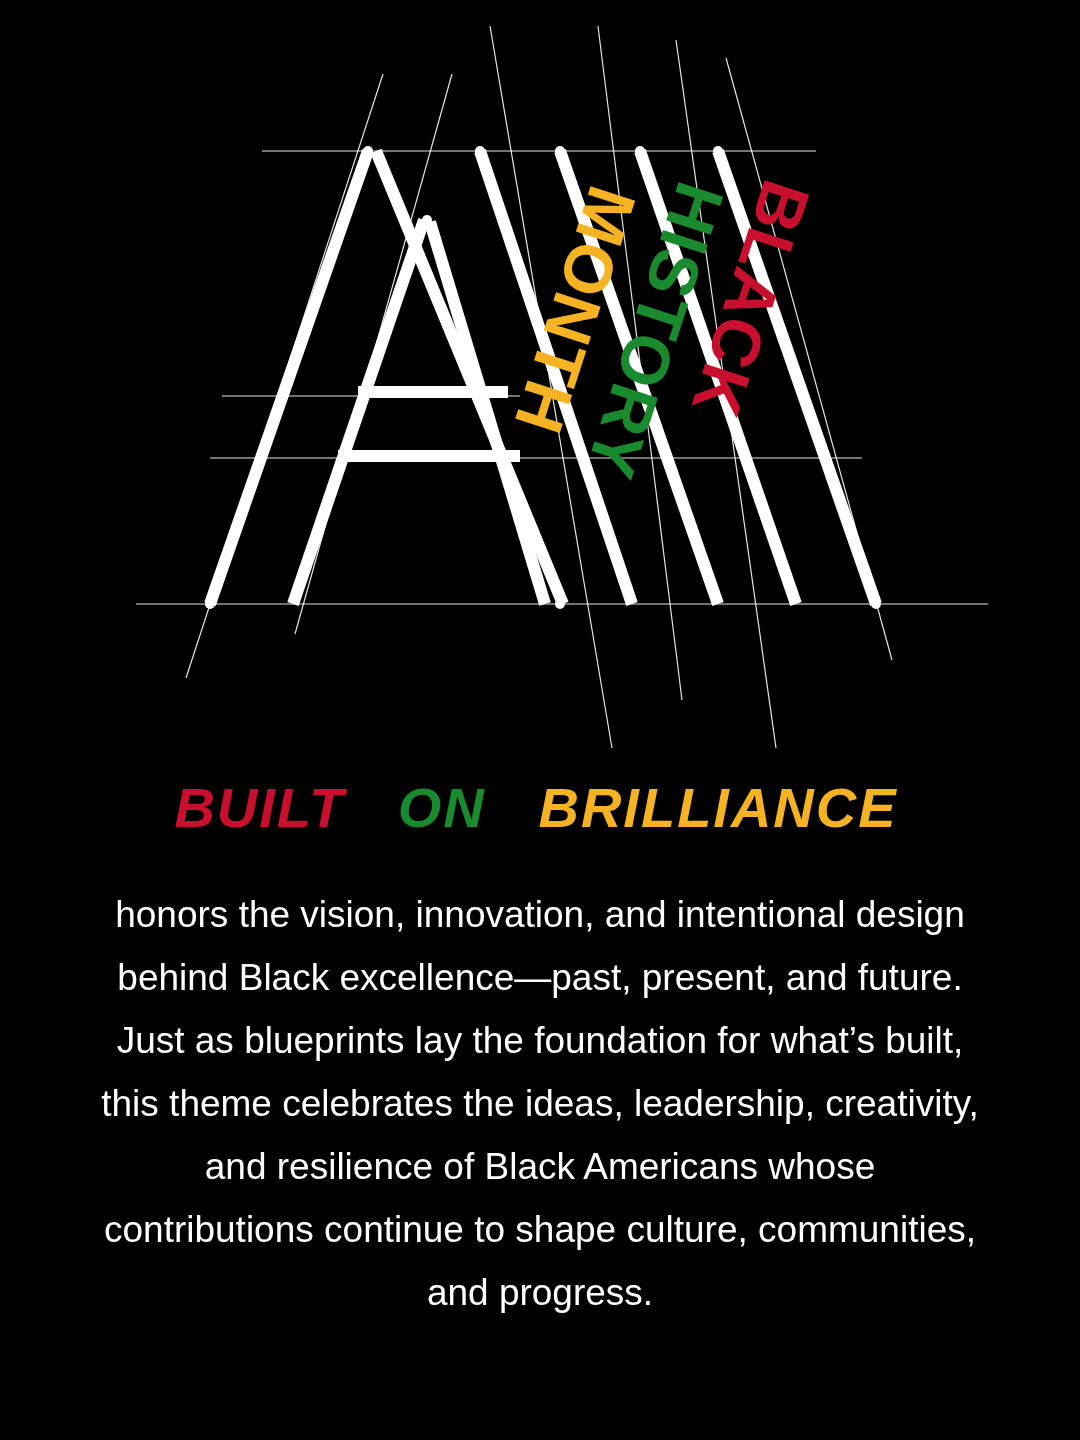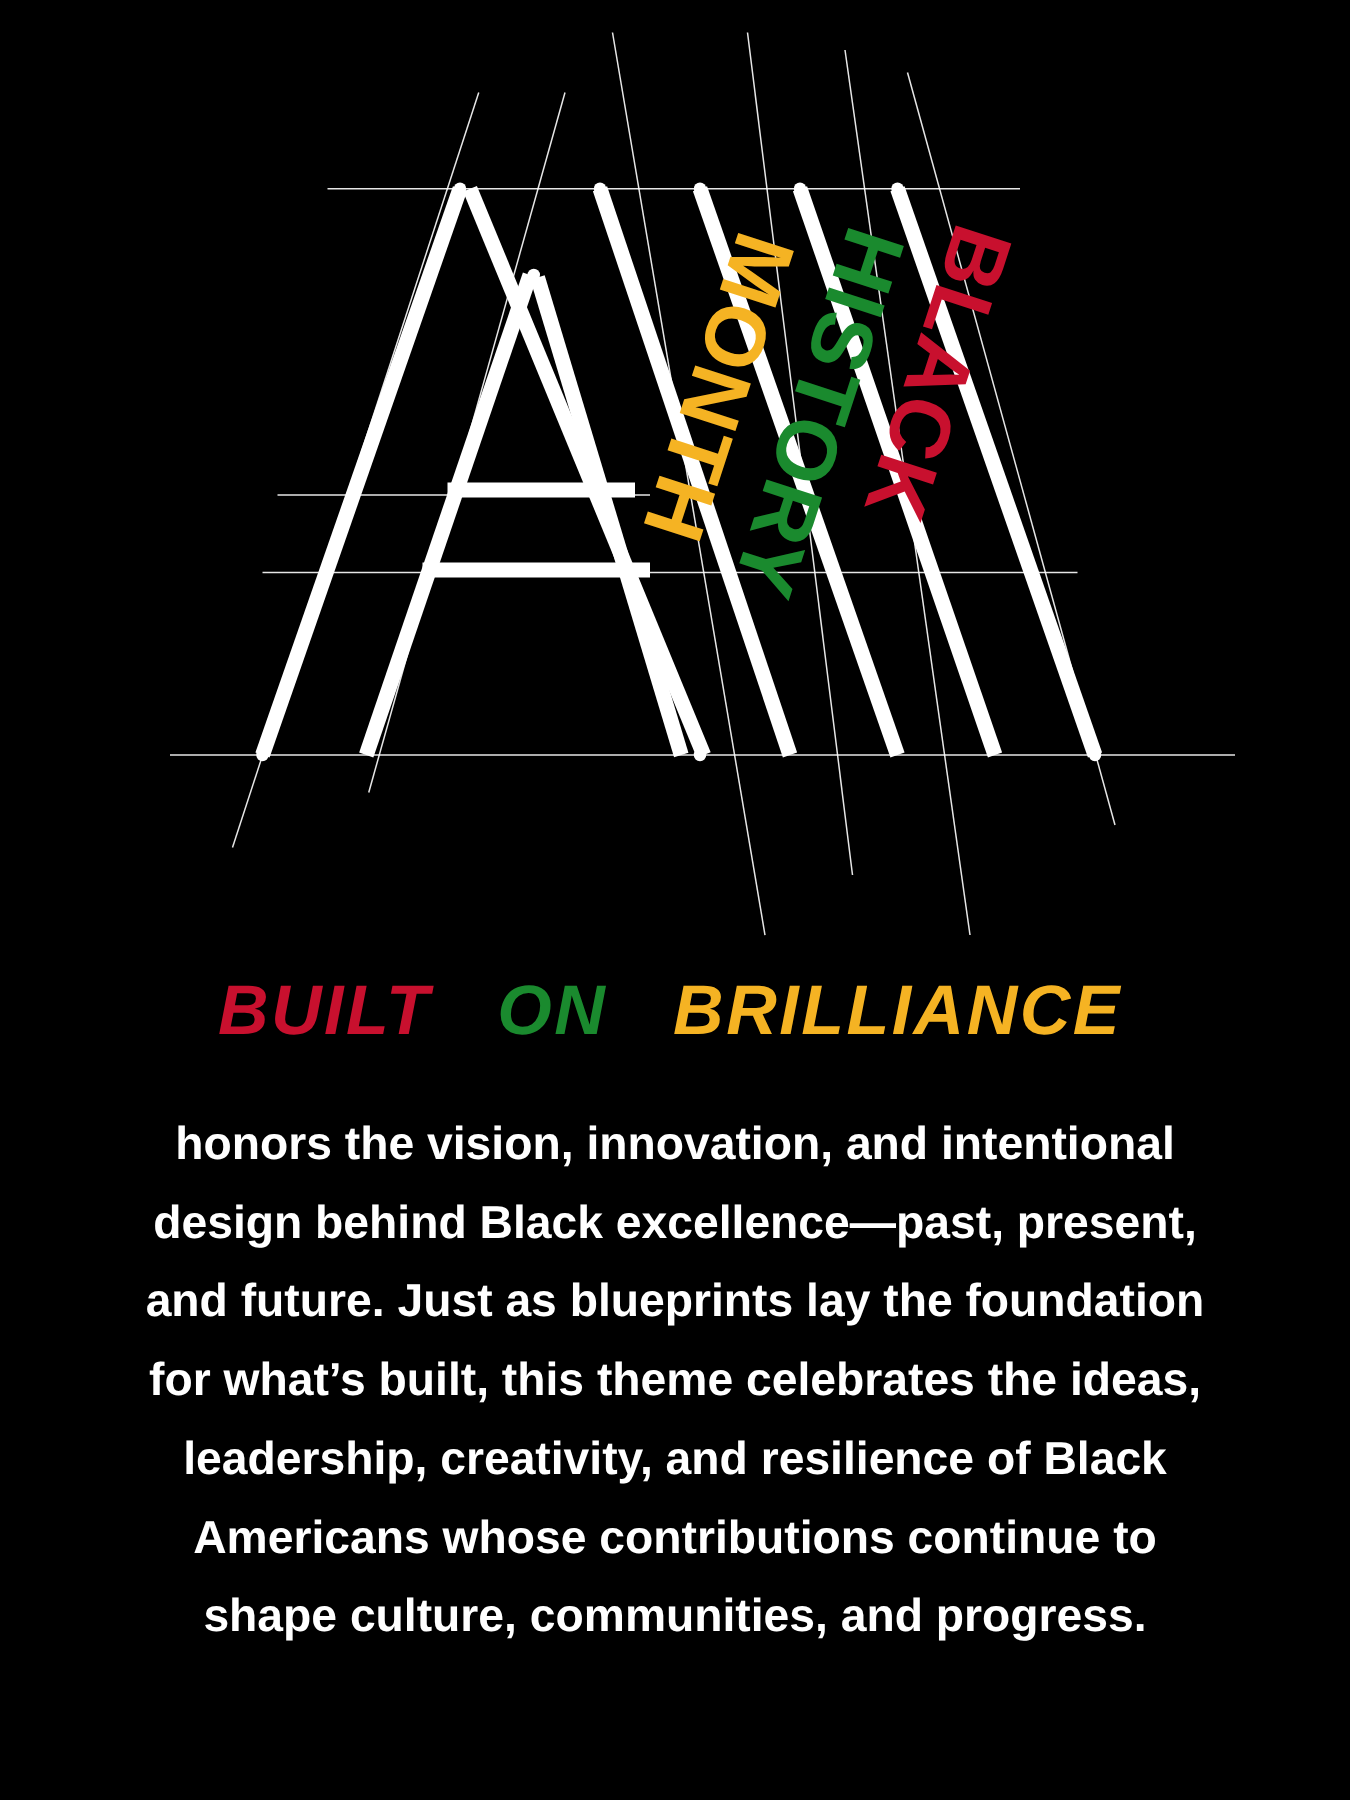--- a/index.html
+++ b/index.html
@@ -52,21 +52,21 @@
   .hl-brilliance { color: #f5b323; }
   .body-copy {
     position: absolute;
     top: 846px;
     left: 96px;
     width: 888px;
     text-align: center;
     font-size: 37px;
     line-height: 63px;
     color: #ffffff;
-    font-weight: 700;
+    font-weight: 400;
   }
   .vtext {
     font-weight: bold;
     letter-spacing: 1px;
   }
 </style>
 </head>
 <body>
 
 <div class="poster">

